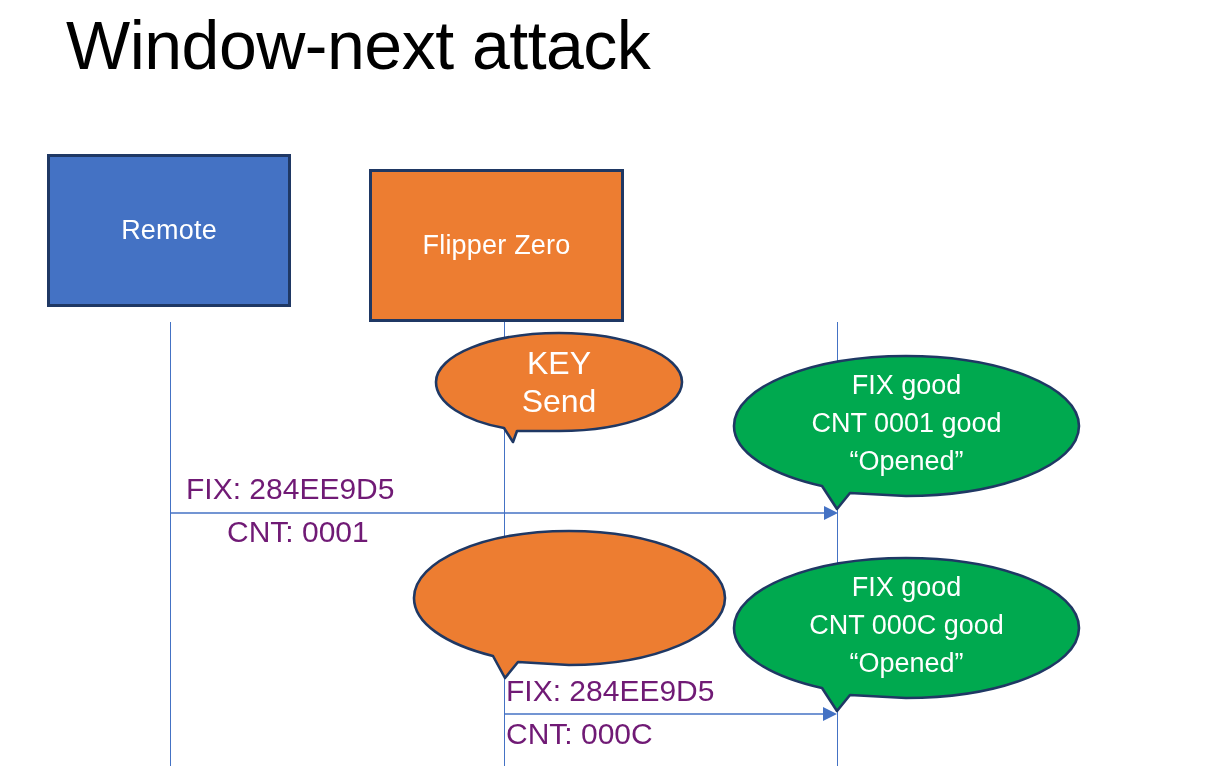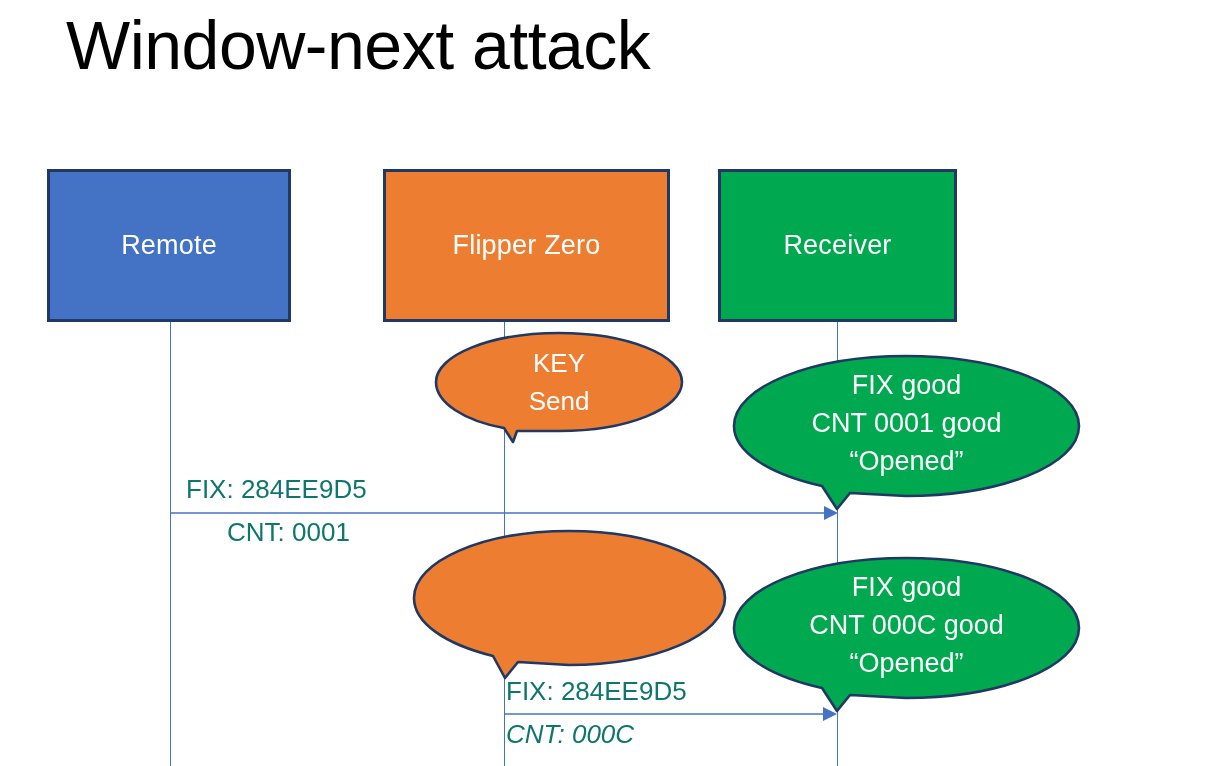--- a/index.html
+++ b/index.html
@@ -46,22 +46,22 @@
     box-sizing: border-box;
     border: 3px solid #1f3864;
     display: flex;
     align-items: center;
     justify-content: center;
     color: #ffffff;
     font-size: 27px;
     font-weight: 400;
     letter-spacing: 0.2px;
   }
-  #actor-remote   { left: 47px;  top: 169px; width: 244px; height: 153px; background: #4472c4; }
-  #actor-flipper  { left: 383px; top: 169px; width: 287px; height: 153px; background: #ed7d31; }
+  #actor-remote   { left: 47px;  top: 154px; width: 244px; height: 153px; background: #4472c4; }
+  #actor-flipper  { left: 369px; top: 169px; width: 255px; height: 153px; background: #ed7d31; }
   #actor-receiver { left: 718px; top: 169px; width: 239px; height: 153px; background: #00a94f; }
 
   
   .bubble {
     position: absolute;
   }
   .bubble svg {
     position: absolute;
     left: 0;
     top: 0;
@@ -76,39 +76,39 @@
     flex-direction: column;
     align-items: center;
     justify-content: center;
     color: #ffffff;
     text-align: center;
     pointer-events: none;
   }
   .bubble-text span { display: block; white-space: nowrap; }
 
   #bubble-key        { left: 435px; top: 332px; width: 248px; height: 115px; }
-  #bubble-key .bubble-text { height: 100px; font-size: 26px; line-height: 38px; text-align: right; }
+  #bubble-key .bubble-text { height: 100px; font-size: 32px; line-height: 38px; text-align: right; }
 
   #bubble-fix1       { left: 733px; top: 355px; width: 347px; height: 160px; }
   #bubble-fix1 .bubble-text { height: 135px; font-size: 27px; line-height: 38px; }
 
   #bubble-send       { left: 413px; top: 530px; width: 313px; height: 153px; }
   #bubble-send .bubble-text { height: 128px; font-size: 27px; line-height: 38px; }
 
   #bubble-fix2       { left: 733px; top: 557px; width: 347px; height: 160px; }
   #bubble-fix2 .bubble-text { height: 135px; font-size: 27px; line-height: 38px; }
 
   
   .msg-arrow { position: absolute; overflow: visible; }
 
   
   .msg-label {
     position: absolute;
-    color: #0f766e;
-    font-size: 26px;
+    color: #701a75;
+    font-size: 30px;
     line-height: 32px;
     white-space: nowrap;
   }
 </style>
 </head>
 <body>
 
 <div id="slide">
 
   <div id="slide-title">Window-next attack</div>
@@ -118,23 +118,20 @@
   <div class="lifeline" style="left:836.5px; top:322px; height:444px;"></div>
 
   <div class="actor-box" id="actor-remote">
     <span>Remote</span>
   </div>
 
   <div class="actor-box" id="actor-flipper">
     <span>Flipper Zero</span>
   </div>
 
-  <div class="actor-box" id="actor-receiver">
-    <span>Receiver</span>
-  </div>
 
   <div class="bubble" id="bubble-key">
     <svg width="248" height="115" viewBox="0 0 248 115">
       <path d="M 124 1
                C 192 1 247 23 247 50
                C 247 77 192 99 124 99
                L 82 99
                L 78 110
                L 69 96
                C 30 89 1 71 1 50
@@ -202,15 +199,15 @@
 
   <div class="msg-label" style="left:186px; top:473px;">FIX: 284EE9D5</div>
   <div class="msg-label" style="left:186px; top:516px;margin-left:41px;">CNT: 0001</div>
 
   <svg class="msg-arrow" style="left:503px; top:699px; width:345px; height:32px;" width="345" height="32" viewBox="0 0 345 32">
     <line x1="1" y1="15" x2="320" y2="15" stroke="#4472c4" stroke-width="1.6"></line>
     <path d="M 320 8 L 334 15 L 320 22 Z" fill="#4472c4"></path>
   </svg>
 
   <div class="msg-label" style="left:506px; top:675px;">FIX: 284EE9D5</div>
-  <div class="msg-label" style="left:506px; top:718px;font-style:italic;">CNT: 000C</div>
+  <div class="msg-label" style="left:506px; top:718px;">CNT: 000C</div>
 
 </div>
 
 </body></html>

